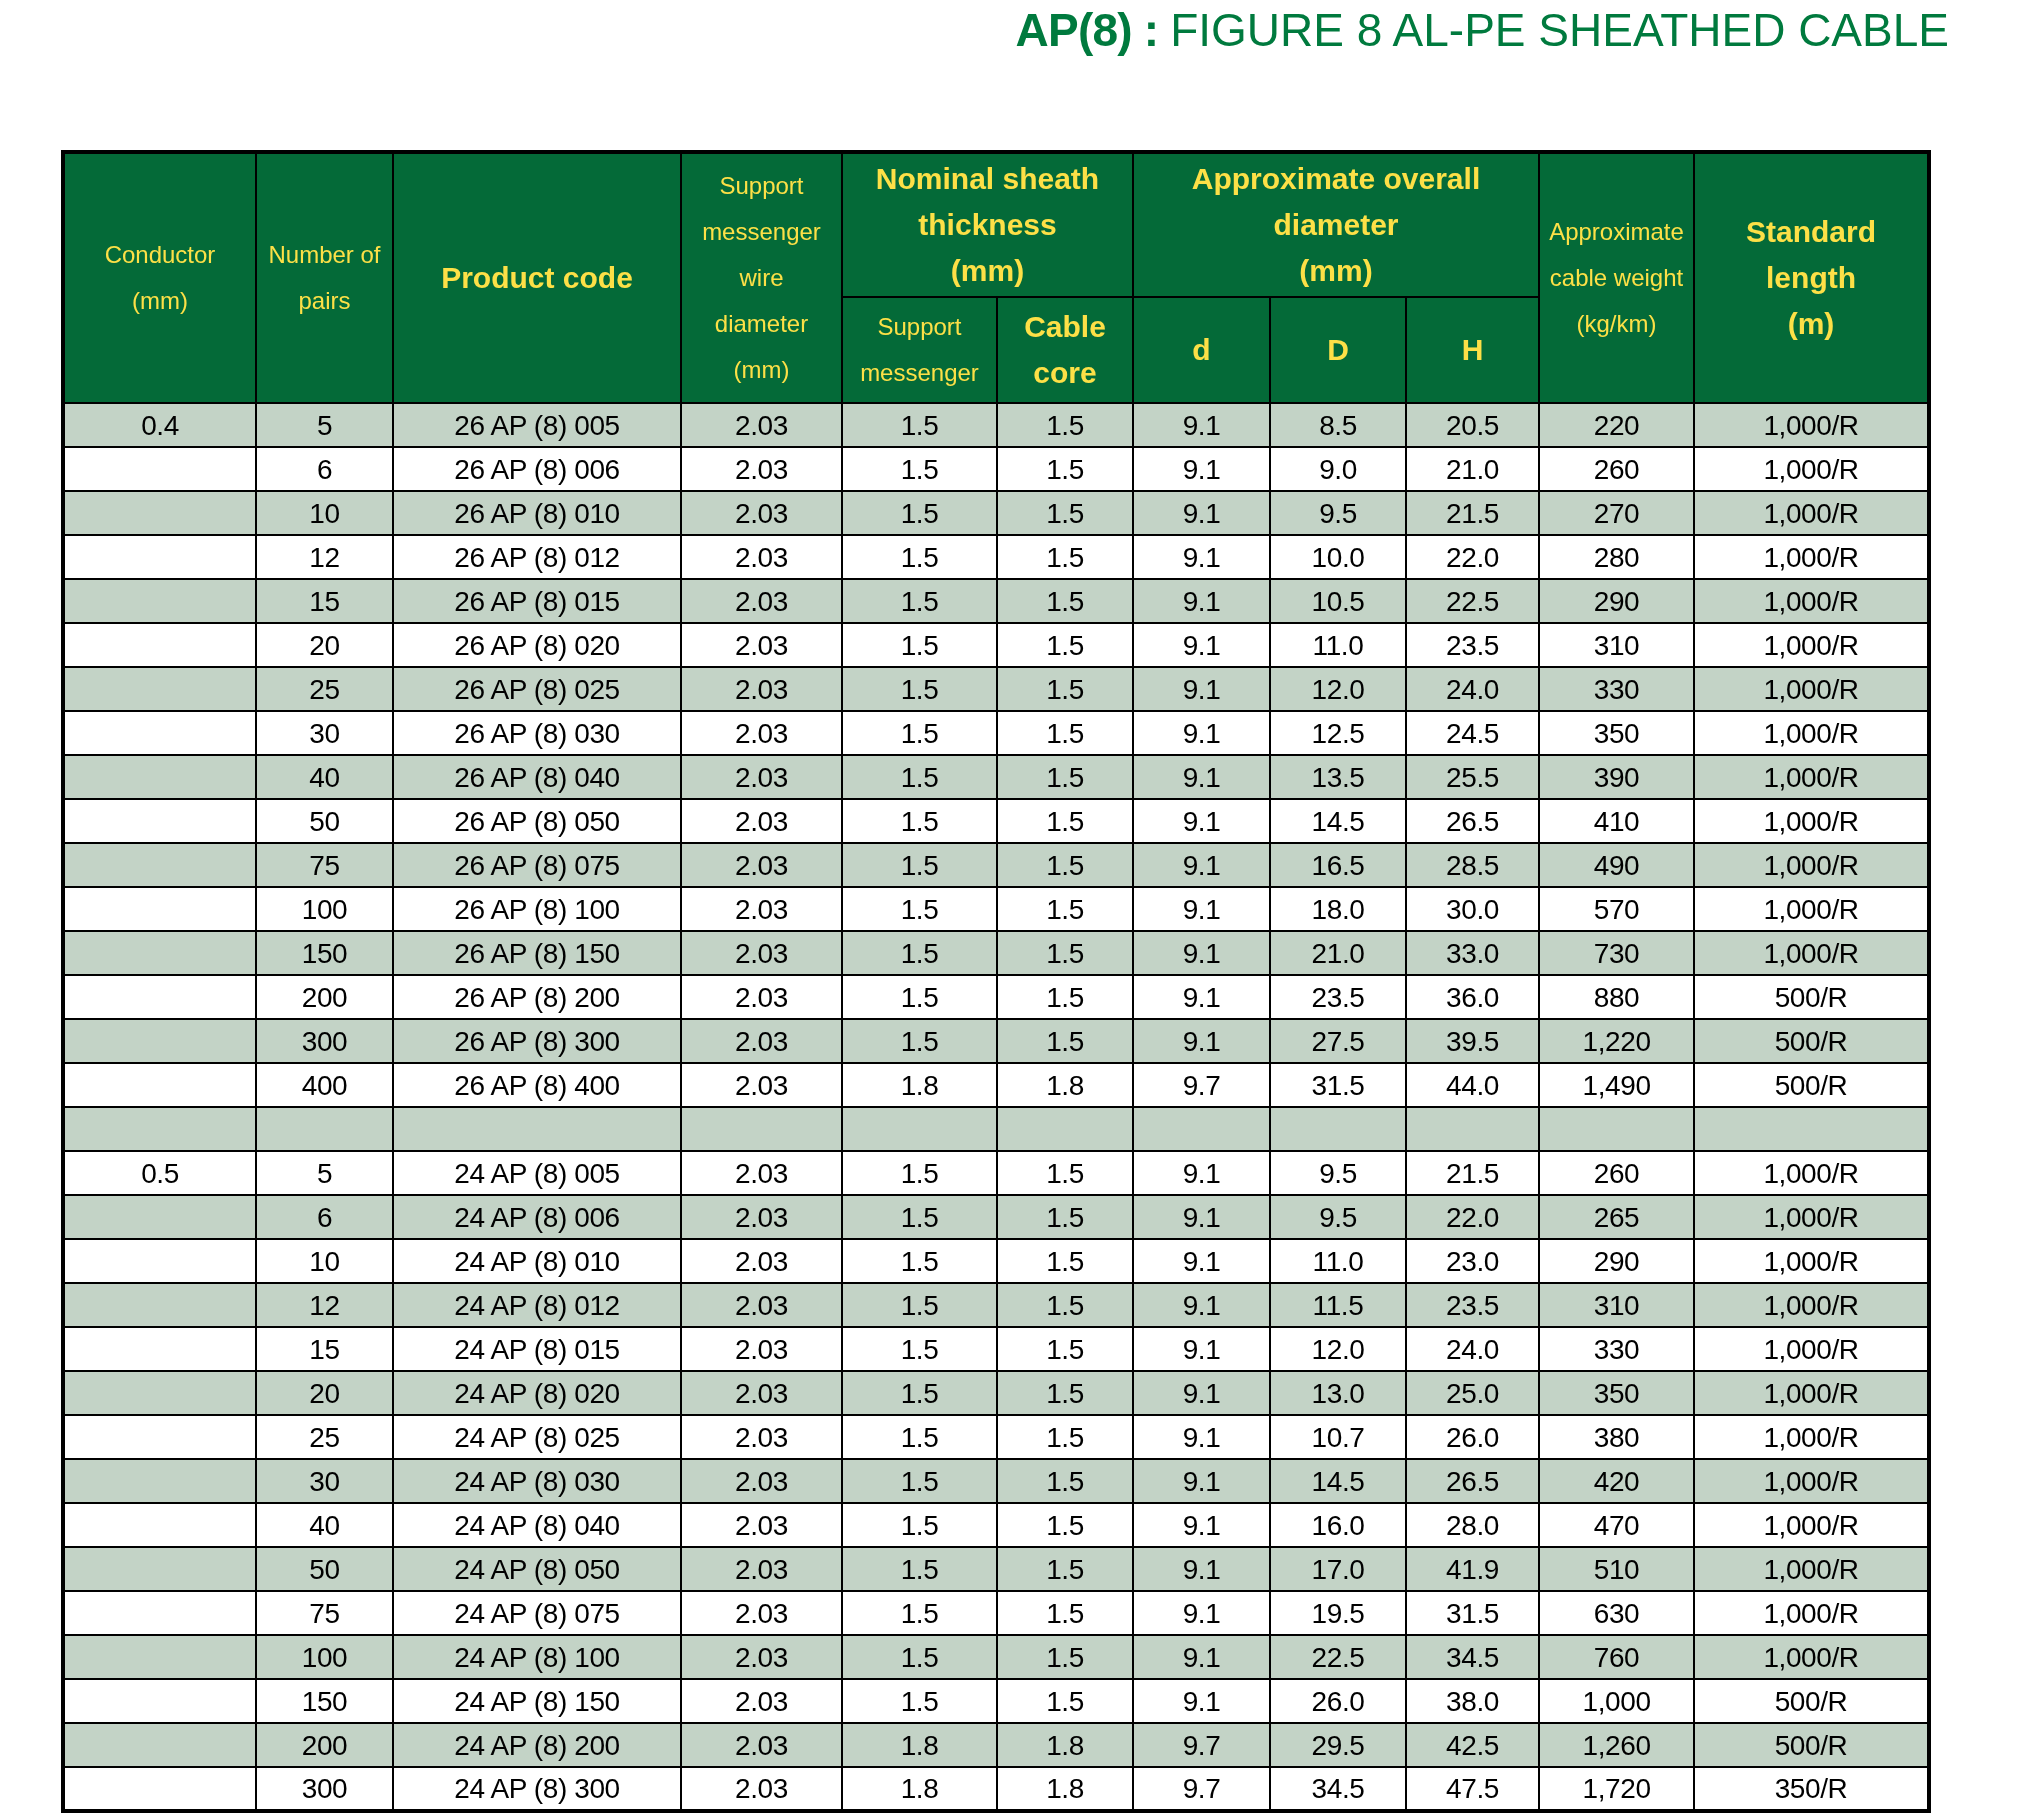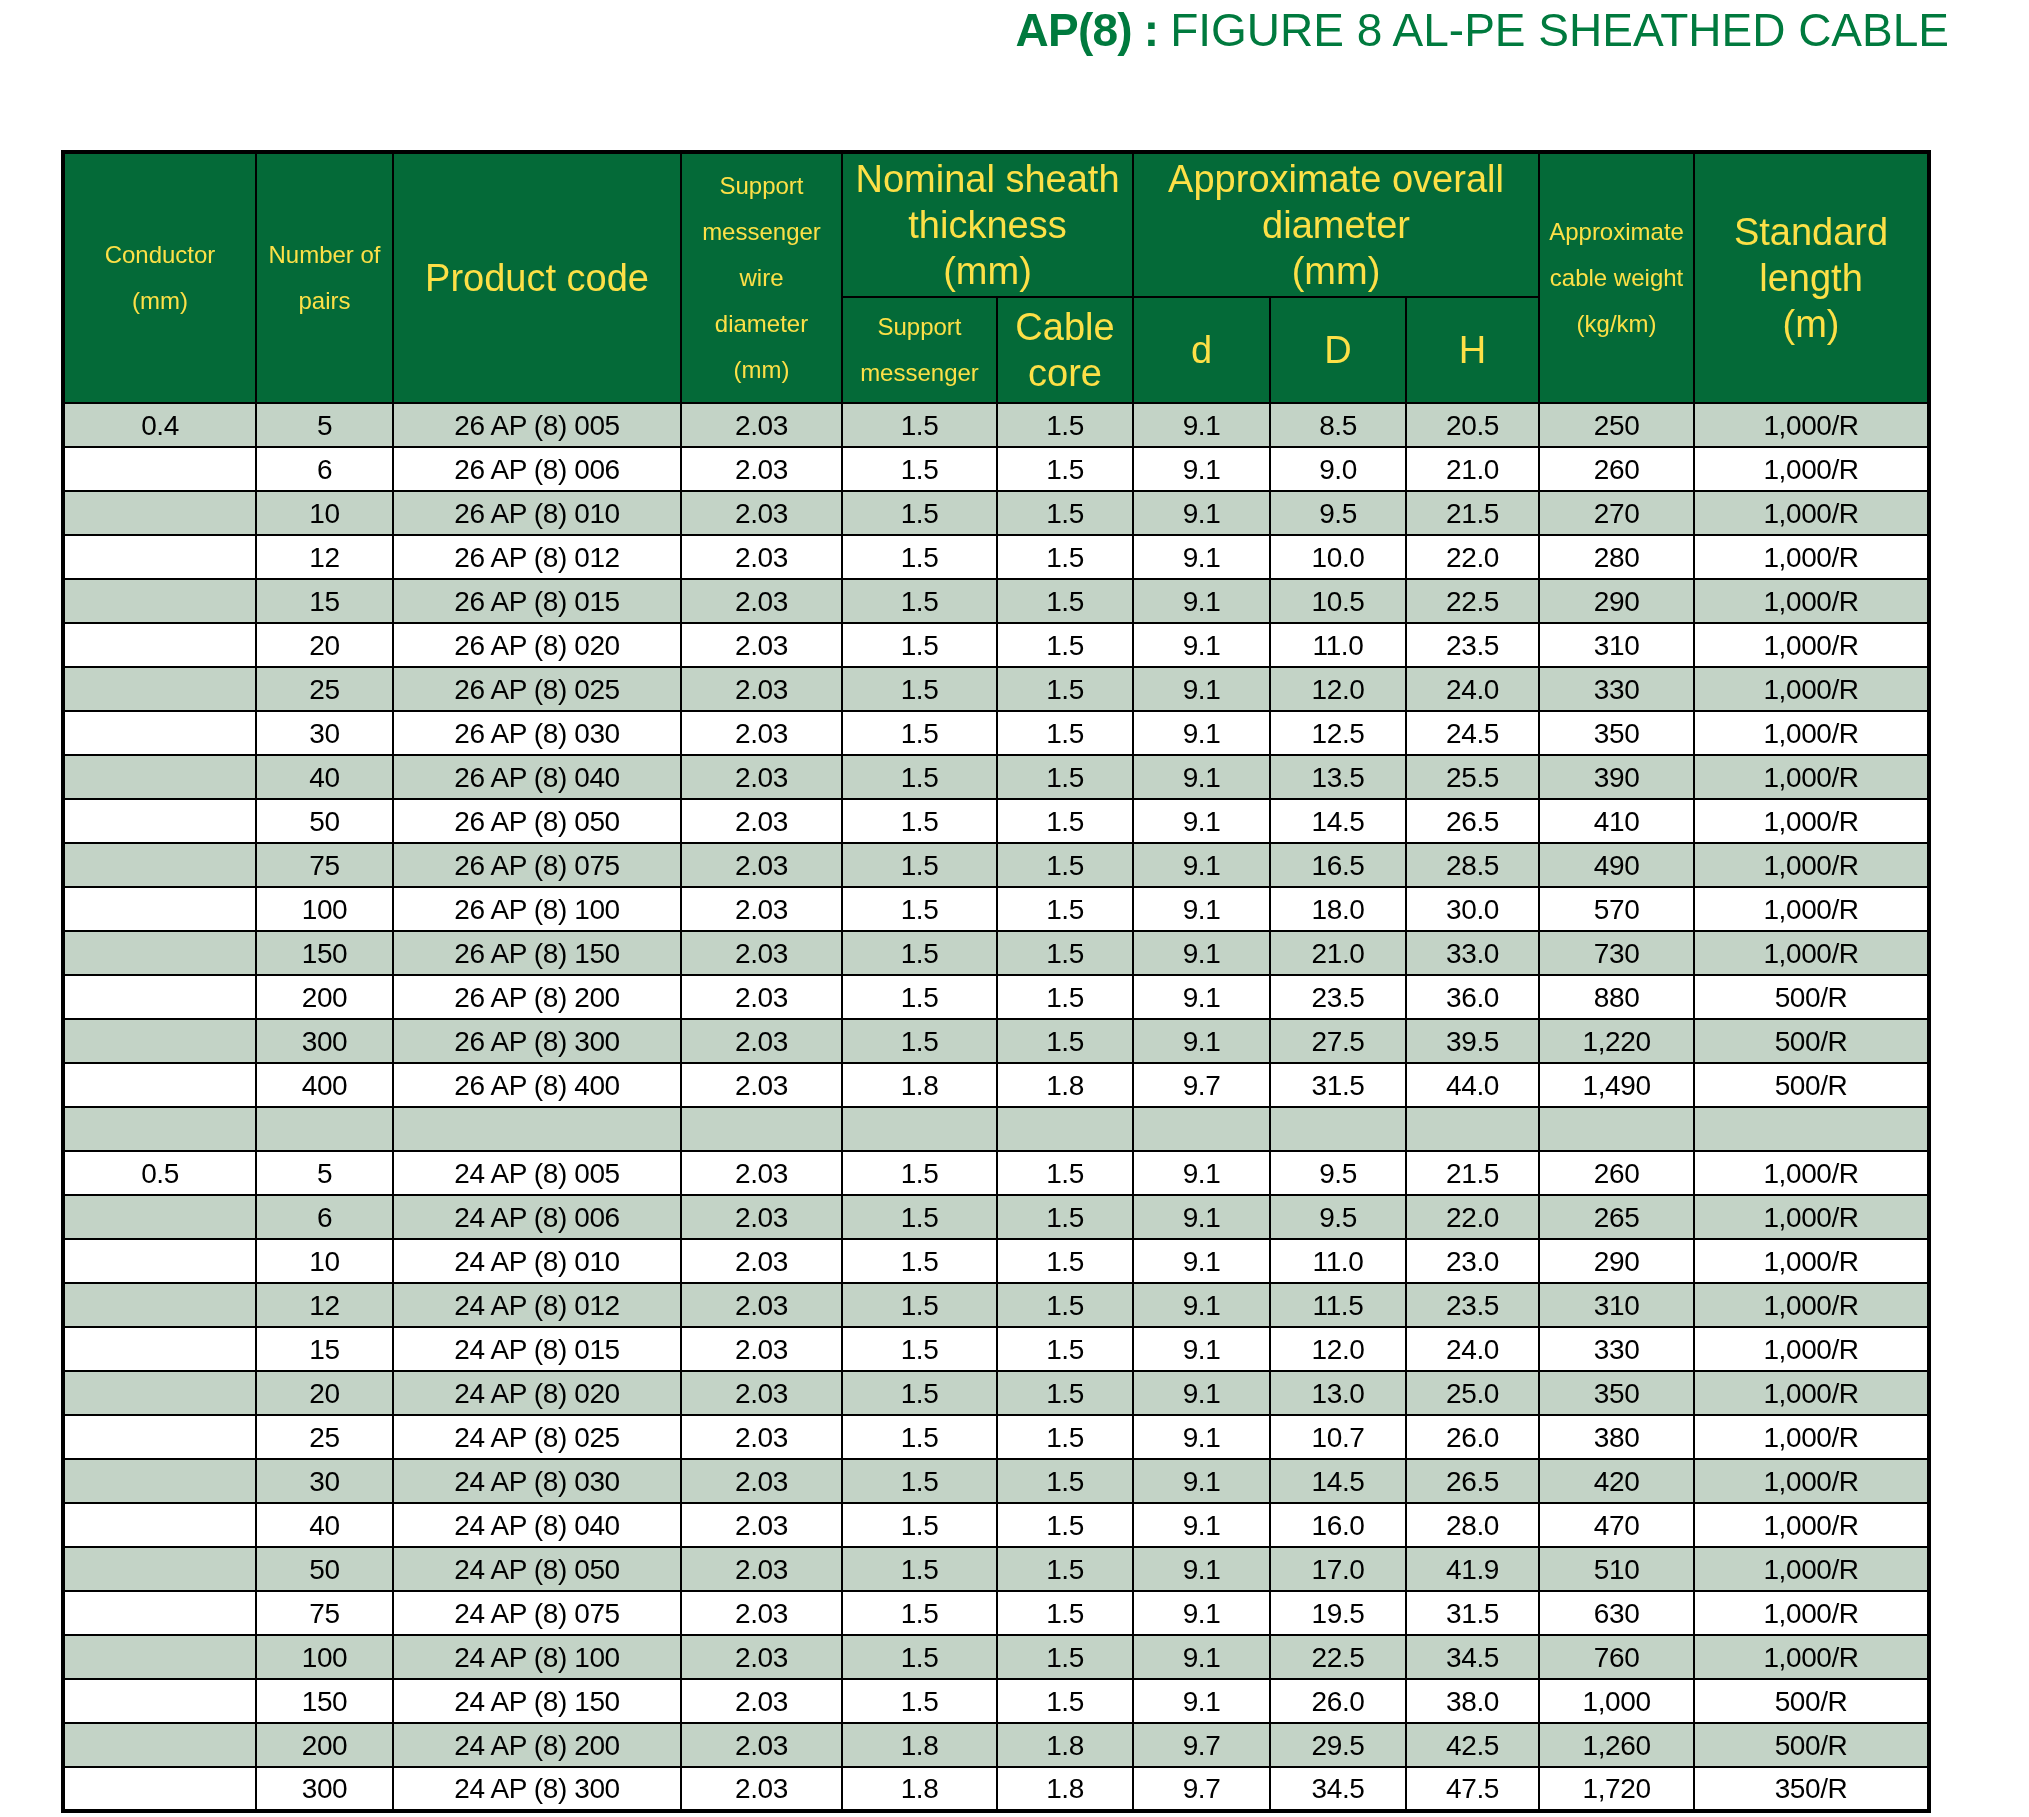--- a/index.html
+++ b/index.html
@@ -29,21 +29,21 @@
     border:2.5px solid #000;
     text-align:center; vertical-align:middle;
     overflow:hidden;
   }
   .spec thead th {
     background:#046A38; color:#fde047;
     white-space:pre-line; line-height:46px;
     font-weight:400; font-size:24px;
     padding:0 3.3px;
   }
-  .spec thead th.big { font-weight:400; font-size:38px; }
+  .spec thead th.big { font-weight:700; font-size:30px; }
   .spec tr.hrow1 { height:145px; }
   .spec tr.hrow2 { height:106px; }
   .spec tbody tr { height:44px; }
   .spec tbody td {
     background:#ffffff; color:#000;
     font-size:28px; line-height:41px;
     letter-spacing:-0.4px;
     white-space:nowrap;
   }
   .spec tbody tr.shaded td { background:#C3D3C6; }
@@ -108,21 +108,21 @@
       <tr class="shaded">
         <td>0.4</td>
         <td>5</td>
         <td>26 AP (8) 005</td>
         <td>2.03</td>
         <td>1.5</td>
         <td>1.5</td>
         <td>9.1</td>
         <td>8.5</td>
         <td>20.5</td>
-        <td>250</td>
+        <td>220</td>
         <td>1,000/R</td>
       </tr>
       <tr>
         <td></td>
         <td>6</td>
         <td>26 AP (8) 006</td>
         <td>2.03</td>
         <td>1.5</td>
         <td>1.5</td>
         <td>9.1</td>

